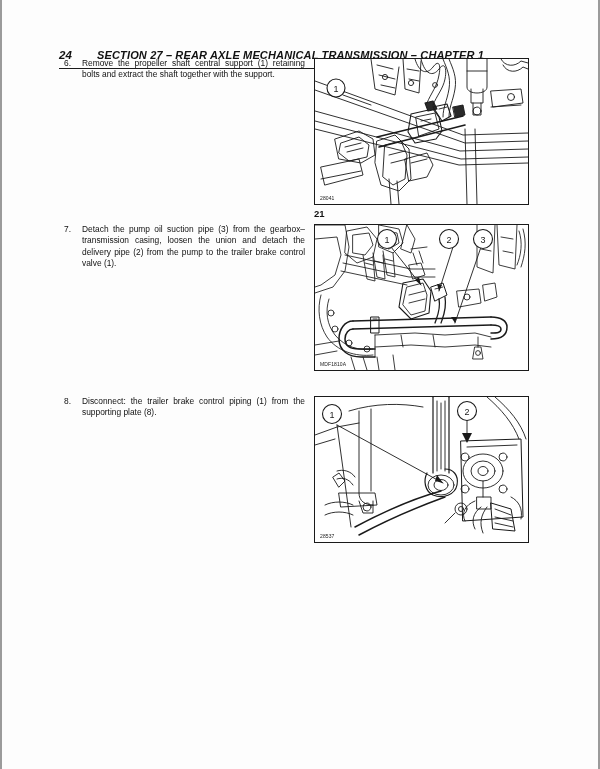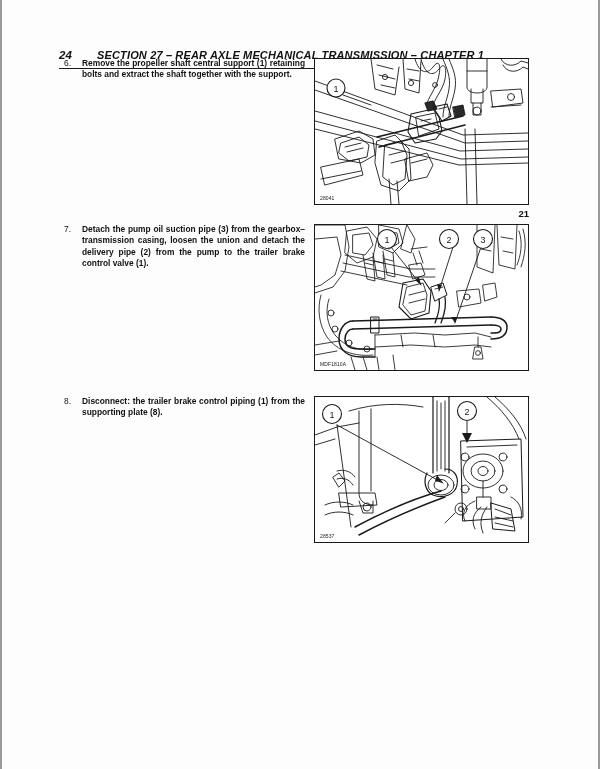--- a/index.html
+++ b/index.html
@@ -106,21 +106,20 @@
     box-sizing: border-box;
   }
   .step-text {
     flex: 1;
     font-size: 8.4px;
     line-height: 11.4px;
     color: #111;
     text-align: justify;
     text-justify: inter-word;
     hyphens: none;
-    font-weight: bold;
   }
 
   
   .figure {
     position: absolute;
     left: 312px;
     top: 0;
     width: 215px;
   }
   .figure-frame {
@@ -144,21 +143,20 @@
     bottom: 3px;
     font-size: 5px;
     font-family: "Liberation Sans", sans-serif;
     color: #1a1a1a;
     letter-spacing: 0.1px;
     line-height: 6px;
     white-space: nowrap;
   }
   .figure-caption {
     width: 215px;
-    text-align: right;
     font-size: 9.5px;
     font-weight: bold;
     color: #111;
     padding-top: 3px;
     box-sizing: border-box;
     font-style: normal;
   }
 
   
   .callout-txt {

